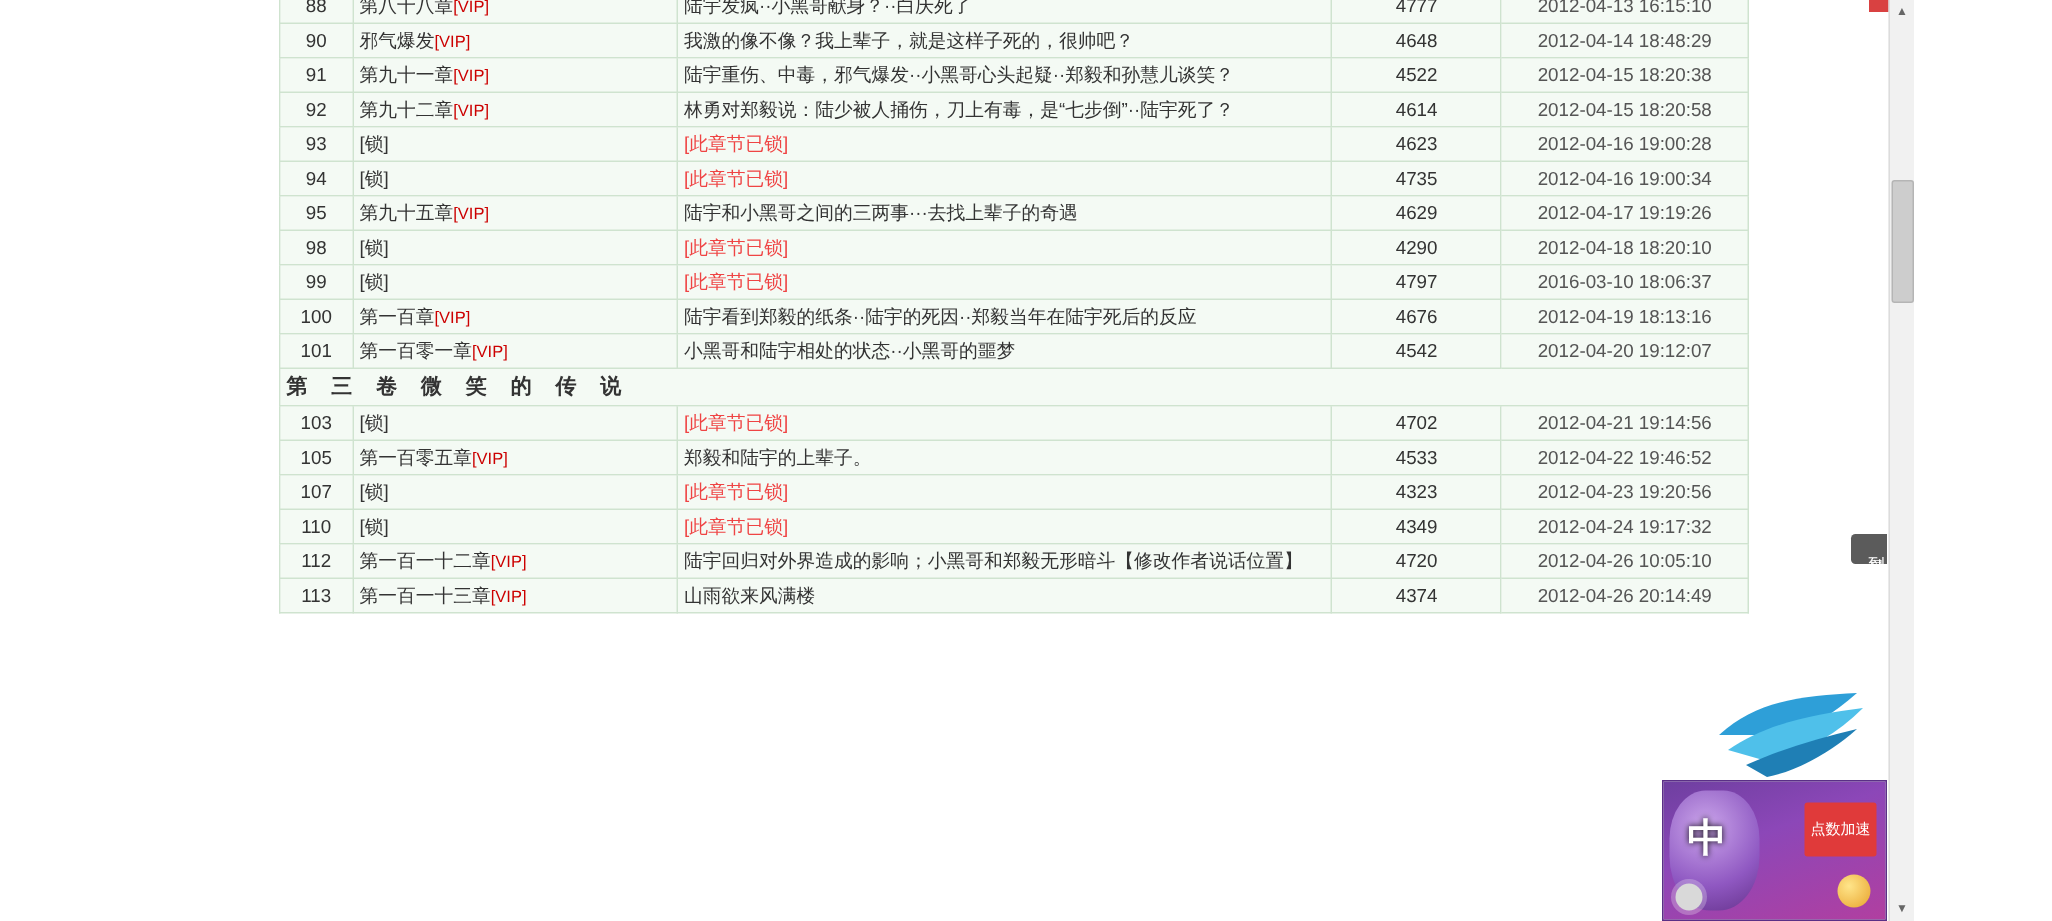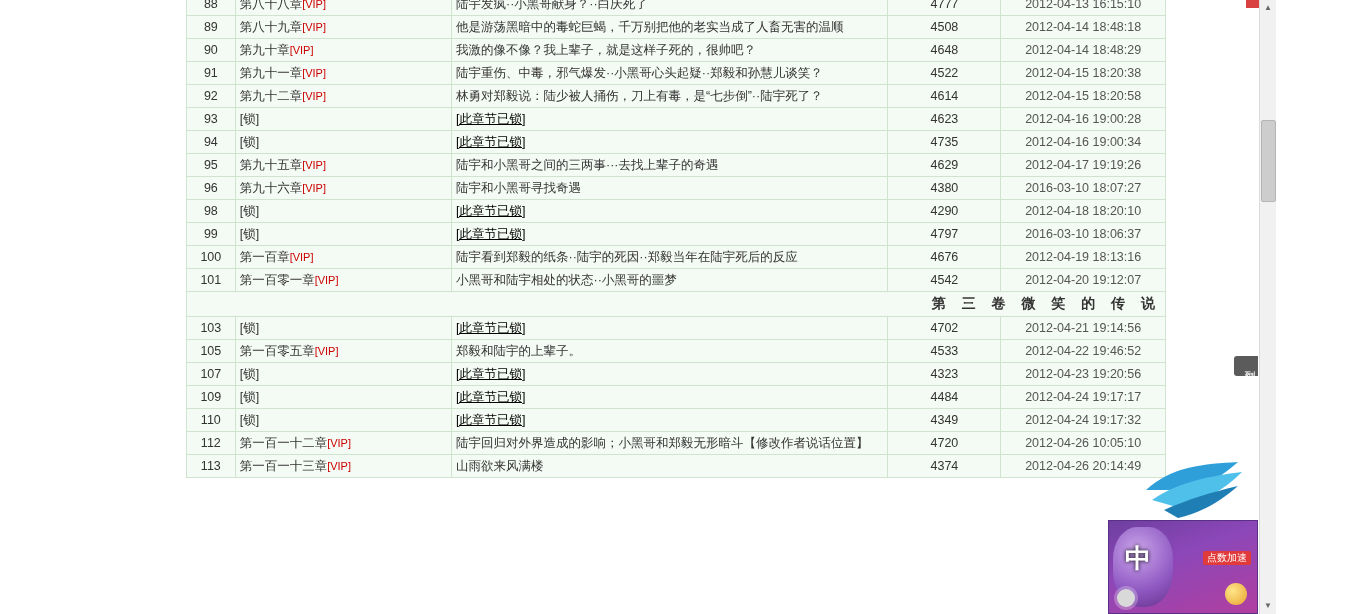--- a/index.html
+++ b/index.html
@@ -53,32 +53,31 @@
   .col-date {
     width: 150px;
     text-align: center;
     color: #555;
   }
   .vip {
     color: #cc0000;
     font-size: 11px;
   }
   .locked {
-    color: #000000;
-    text-decoration: underline;
+    color: #ef4444;
   }
   .locked-title {
     color: #cc0000;
   }
   .title-link {
     color: #333;
     text-decoration: none;
   }
   .volume-row td {
-    text-align: right;
+    text-align: left;
     font-weight: bold;
     letter-spacing: 6px;
     color: #333;
     height: 24px;
     font-size: 14px;
     background: #f4faf4;
   }
   
   .scrollbar {
     position: absolute;
@@ -165,25 +164,25 @@
     left: 16px;
     top: 20px;
     color: #fff;
     font-size: 26px;
     font-weight: bold;
     text-shadow: 0 0 4px #000;
   }
   .ad-widget .ad-tag {
     position: absolute;
     right: 6px;
-    top: 30px;
+    top: 14px;
     background: #e03a3a;
     color: #fff;
     font-size: 10px;
-    padding: 0 4px;
+    padding: 11px 4px;
     border-radius: 2px;
     white-space: nowrap;
   }
   .ad-widget .ad-gear {
     position: absolute;
     left: 8px;
     bottom: 6px;
     width: 18px;
     height: 18px;
     border-radius: 50%;
@@ -218,29 +217,22 @@
   <table class="chapter-table">
     <tbody id="rows-body">
         <tr>
           <td class="col-num">88</td>
           <td class="col-title"><a href="#" class="title-link">第八十八章</a><span class="vip">[VIP]</span></td>
           <td class="col-desc">陆宇发疯··小黑哥献身？··白庆死了</td>
           <td class="col-count">4777</td>
           <td class="col-date">2012-04-13 16:15:10</td>
         </tr>
         <tr>
-          <td class="col-num">89</td>
-          <td class="col-title"><a href="#" class="title-link">第八十九章</a><span class="vip">[VIP]</span></td>
-          <td class="col-desc">他是游荡黑暗中的毒蛇巨蝎，千万别把他的老实当成了人畜无害的温顺</td>
-          <td class="col-count">4508</td>
-          <td class="col-date">2012-04-14 18:48:18</td>
-        </tr>
-        <tr>
           <td class="col-num">90</td>
-          <td class="col-title"><a href="#" class="title-link">第九十章</a><span class="vip">[VIP]</span></td>
+          <td class="col-title"><a href="#" class="title-link">邪气爆发</a><span class="vip">[VIP]</span></td>
           <td class="col-desc">我激的像不像？我上辈子，就是这样子死的，很帅吧？</td>
           <td class="col-count">4648</td>
           <td class="col-date">2012-04-14 18:48:29</td>
         </tr>
         <tr>
           <td class="col-num">91</td>
           <td class="col-title"><a href="#" class="title-link">第九十一章</a><span class="vip">[VIP]</span></td>
           <td class="col-desc">陆宇重伤、中毒，邪气爆发··小黑哥心头起疑··郑毅和孙慧儿谈笑？</td>
           <td class="col-count">4522</td>
           <td class="col-date">2012-04-15 18:20:38</td>
@@ -267,27 +259,20 @@
           <td class="col-date">2012-04-16 19:00:34</td>
         </tr>
         <tr>
           <td class="col-num">95</td>
           <td class="col-title"><a href="#" class="title-link">第九十五章</a><span class="vip">[VIP]</span></td>
           <td class="col-desc">陆宇和小黑哥之间的三两事···去找上辈子的奇遇</td>
           <td class="col-count">4629</td>
           <td class="col-date">2012-04-17 19:19:26</td>
         </tr>
         <tr>
-          <td class="col-num">96</td>
-          <td class="col-title"><a href="#" class="title-link">第九十六章</a><span class="vip">[VIP]</span></td>
-          <td class="col-desc">陆宇和小黑哥寻找奇遇</td>
-          <td class="col-count">4380</td>
-          <td class="col-date">2016-03-10 18:07:27</td>
-        </tr>
-        <tr>
           <td class="col-num">98</td>
           <td class="col-title"><a href="#" class="title-link locked-title">[锁]</a></td>
           <td class="col-desc locked">[此章节已锁]</td>
           <td class="col-count">4290</td>
           <td class="col-date">2012-04-18 18:20:10</td>
         </tr>
         <tr>
           <td class="col-num">99</td>
           <td class="col-title"><a href="#" class="title-link locked-title">[锁]</a></td>
           <td class="col-desc locked">[此章节已锁]</td>
@@ -324,27 +309,20 @@
           <td class="col-desc">郑毅和陆宇的上辈子。</td>
           <td class="col-count">4533</td>
           <td class="col-date">2012-04-22 19:46:52</td>
         </tr>
         <tr>
           <td class="col-num">107</td>
           <td class="col-title"><a href="#" class="title-link locked-title">[锁]</a></td>
           <td class="col-desc locked">[此章节已锁]</td>
           <td class="col-count">4323</td>
           <td class="col-date">2012-04-23 19:20:56</td>
-        </tr>
-        <tr>
-          <td class="col-num">109</td>
-          <td class="col-title"><a href="#" class="title-link locked-title">[锁]</a></td>
-          <td class="col-desc locked">[此章节已锁]</td>
-          <td class="col-count">4484</td>
-          <td class="col-date">2012-04-24 19:17:17</td>
         </tr>
         <tr>
           <td class="col-num">110</td>
           <td class="col-title"><a href="#" class="title-link locked-title">[锁]</a></td>
           <td class="col-desc locked">[此章节已锁]</td>
           <td class="col-count">4349</td>
           <td class="col-date">2012-04-24 19:17:32</td>
         </tr>
         <tr>
           <td class="col-num">112</td>

